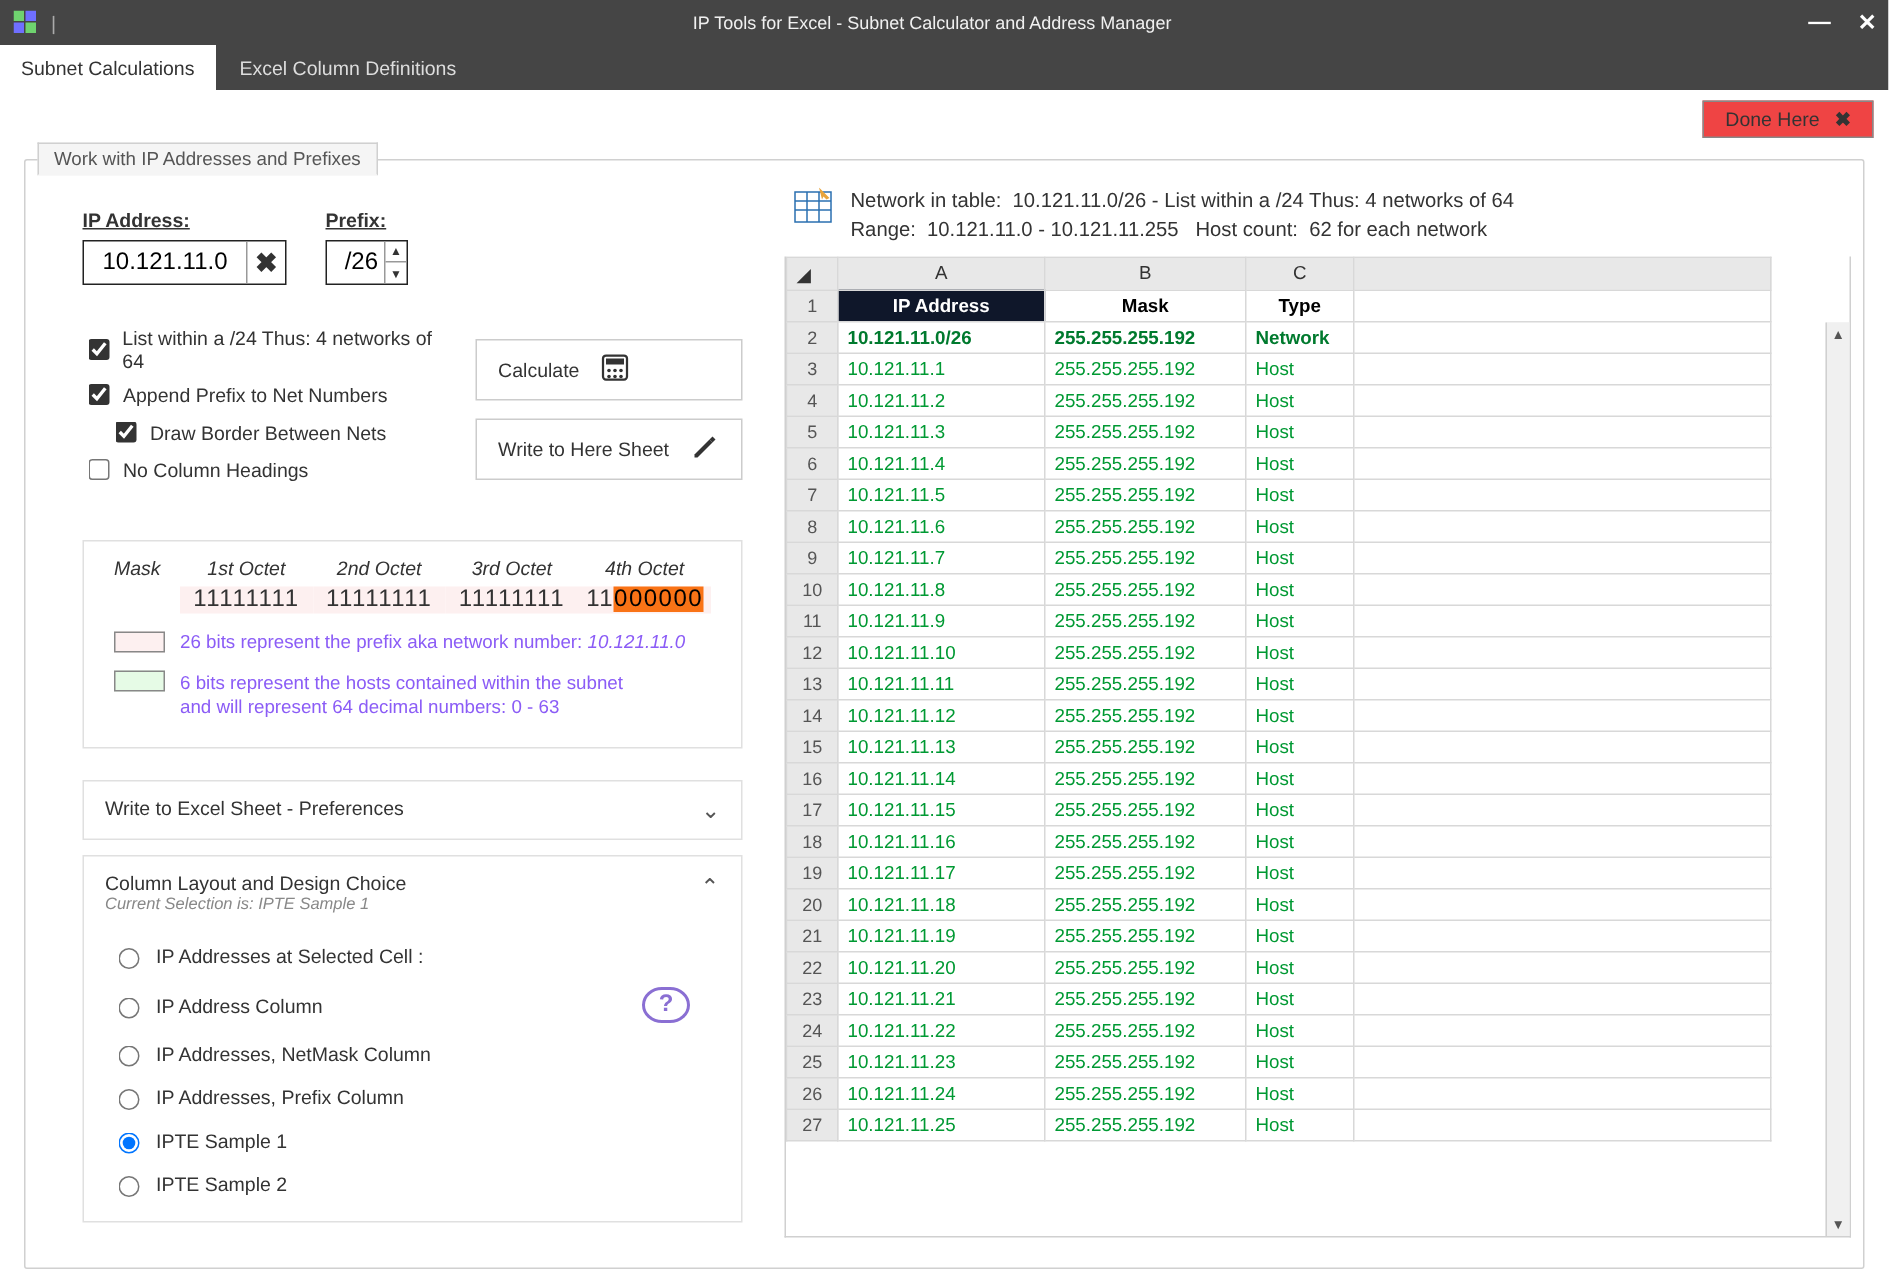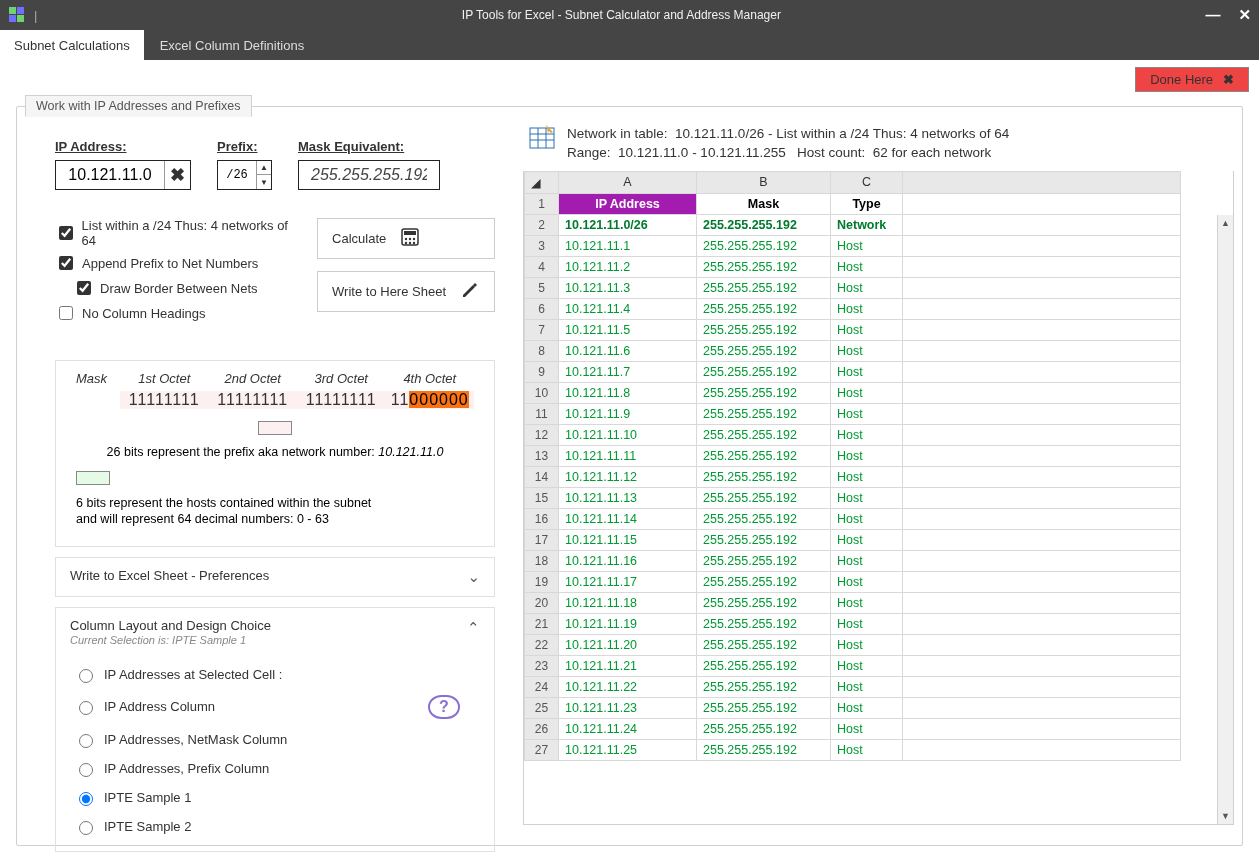--- a/index.html
+++ b/index.html
@@ -89,43 +89,43 @@
     flex: 1;
     display: flex;
     flex-direction: column;
   }
   .form-row { display:flex; gap: 26px; align-items:flex-end; margin-bottom: 28px;}
   .field-label { font-weight: bold; text-decoration: underline; font-size: 13px; margin-bottom: 6px;}
   .ip-input { display:flex; border:1px solid #222; height:30px; align-items:center;}
   .ip-input input { border:none; font-size:16px; padding:0 8px; width:108px; outline:none; font-family:inherit; text-align:center;}
   .ip-input .clear-x { width:26px; height:28px; border-left:1px solid #999; display:flex; align-items:center; justify-content:center; font-size:18px; cursor:pointer; font-weight:bold; }
   .prefix-wrap { display:flex; align-items:center; border:1px solid #222; height:30px;}
-  .prefix-wrap input { border:none; font-size:12px; width:38px; padding:0 4px; outline:none; text-align:center; font-family:Liberation Mono, monospace;}
+  .prefix-wrap input { border:none; font-size:16px; width:38px; padding:0 4px; outline:none; text-align:right; font-family:Liberation Sans, sans-serif;}
   .spinner { display:flex; flex-direction:column; border-left:1px solid #999;}
   .spinner div { width:14px; height:14px; display:flex; align-items:center; justify-content:center; font-size:8px; cursor:pointer; border-bottom:1px solid #999;}
   .spinner div:last-child { border-bottom:none;}
   .mask-input { border:1px solid #222; height:30px; display:flex; align-items:center;}
   .mask-input input { border:none; font-size:16px; font-style:italic; color:#444; padding:0 12px; width:140px; text-align:center; outline:none; font-family:inherit;}
   .check-row { display:flex; align-items:center; gap:6px; margin-bottom:5px; font-size:13px; color:#333;}
   .check-row input[type=checkbox] { width:14px; height:14px; accent-color:#333;}
   .indent { margin-left:18px;}
   .action-btn { border:1px solid #ccc; background:#fff; padding:8px 14px; font-size:13px; display:inline-flex; align-items:center; gap:14px; cursor:pointer;}
-  .left-options { display:flex; align-items:flex-start; gap:18px;}
+  .left-options { display:flex; align-items:center; gap:18px;}
   .opts-col { flex:1;}
   .btns-col { display:flex; flex-direction:column; gap:12px; margin-top:0px;}
   .mask-breakdown { border:1px solid #e0e0e0; margin-top:32px; padding:10px 20px 18px 20px; font-size:13px;}
   .mask-breakdown .hdr { display:flex; font-style:italic; color:#333; margin-bottom:5px; gap:0px;}
   .mask-breakdown .hdr span { flex:1; text-align:center;}
   .mask-breakdown .hdr .lbl { flex:0 0 44px; text-align:left;}
   .bits { display:flex; gap:0px; margin-left:44px;}
   .bits .oct { flex:1; text-align:center; font-family:"Segoe UI",sans-serif; font-size:16px; letter-spacing:1px;}
   .bits .oct.net { background:#fdf0f0;}
   .bits .last { background:#fdf0f0; position:relative;}
   .bits .last .hostpart { color:#000; background:#f97316;text-align:center;}
-  .legend-row { display:flex; align-items:center; font-size:12.5px; color:#000000; margin-top:12px; gap:10px;flex-direction:column;}
+  .legend-row { display:flex; align-items:center; font-size:12.5px; color:#8b5cf6; margin-top:12px; gap:10px;}
   .legend-row .swatch { width:34px; height:14px; border:1px solid #888; flex-shrink:0;}
   .swatch.pink { background:#fdf0f0;}
   .swatch.green { background:#e6fbe6;}
   .legend-row .legend-text { font-style:normal;}
   .legend-row em { font-style: italic;}
   .legend-row .legend-wrap { display:flex; flex-direction:column; line-height:1.3;}
   .spacer-flex { flex:1;}
   .panel { border:1px solid #e0e0e0; margin-top:10px;}
   .panel-hdr { padding:10px 14px; font-size:13px; color:#333; display:flex; justify-content:space-between; align-items:flex-start; cursor:pointer; }
   .panel-sub { font-size:11px; color:#888; font-style:italic; margin-top:1px;}
@@ -137,21 +137,21 @@
 
   
   .summary-bar { display:flex; gap:10px; padding:4px 0 8px 6px; align-items:flex-start;}
   .grid-icon { width:28px; height:26px; flex-shrink:0; }
   .summary-text { font-size:13.5px; color:#333; line-height:1.4;}
   .grid-wrap { flex:1; overflow:auto; border:1px solid #d0d0d0; border-top:none; position:relative; background:#fff; }
   table.excel { border-collapse:collapse; font-size:12.5px; color:#333; }
   table.excel th, table.excel td { border:1px solid #d8d8d8; padding:3px 6px; height:18px; text-align:left; font-weight:normal;}
   table.excel .rowhdr { background:#e8e8e8; text-align:center; width:34px; color:#555; font-size:12px;}
   table.excel .colhdr { background:#e8e8e8; text-align:center; font-size:12.5px; font-weight:normal;}
-  table.excel .blackhdr { background:#a21caf; color:#fff; text-align:center; font-weight:bold;}
+  table.excel .blackhdr { background:#0f172a; color:#fff; text-align:center; font-weight:bold;}
   table.excel .sel-corner { background:#e8e8e8; width:34px; }
   .cell.network { font-weight:bold; color:#007a2e;}
   .cell { color:#009933;}
   .col-a { width:138px;}
   .col-b { width:134px;}
   .col-c { width:72px;}
   .col-d { width:278px;}
   .vscroll-stub { position:absolute; right:0; top:44px; bottom:0; width:16px; background:#f0f0f0; border-left:1px solid #d0d0d0;}
   .vscroll-stub .arrow { height:16px; display:flex; align-items:center; justify-content:center; font-size:9px; color:#555; background:#f0f0f0;}
   .vscroll-stub .track { flex:1;}
@@ -204,26 +204,20 @@
           </div>
         </div>
         <div>
           <div class="field-label">Prefix:</div>
           <div class="prefix-wrap">
             <input value="/26" style="">
             <div class="spinner">
               <div>▲</div>
               <div>▼</div>
             </div>
-          </div>
-        </div>
-        <div>
-          <div class="field-label">Mask Equivalent:</div>
-          <div class="mask-input">
-            <input value="255.255.255.192" style="">
           </div>
         </div>
       </div>
 
       <div class="left-options">
         <div class="opts-col">
           <div class="check-row">
               <input type="checkbox" checked="" style="">
               <span>List within a /24 Thus: 4 networks of 64</span>
             </div>

